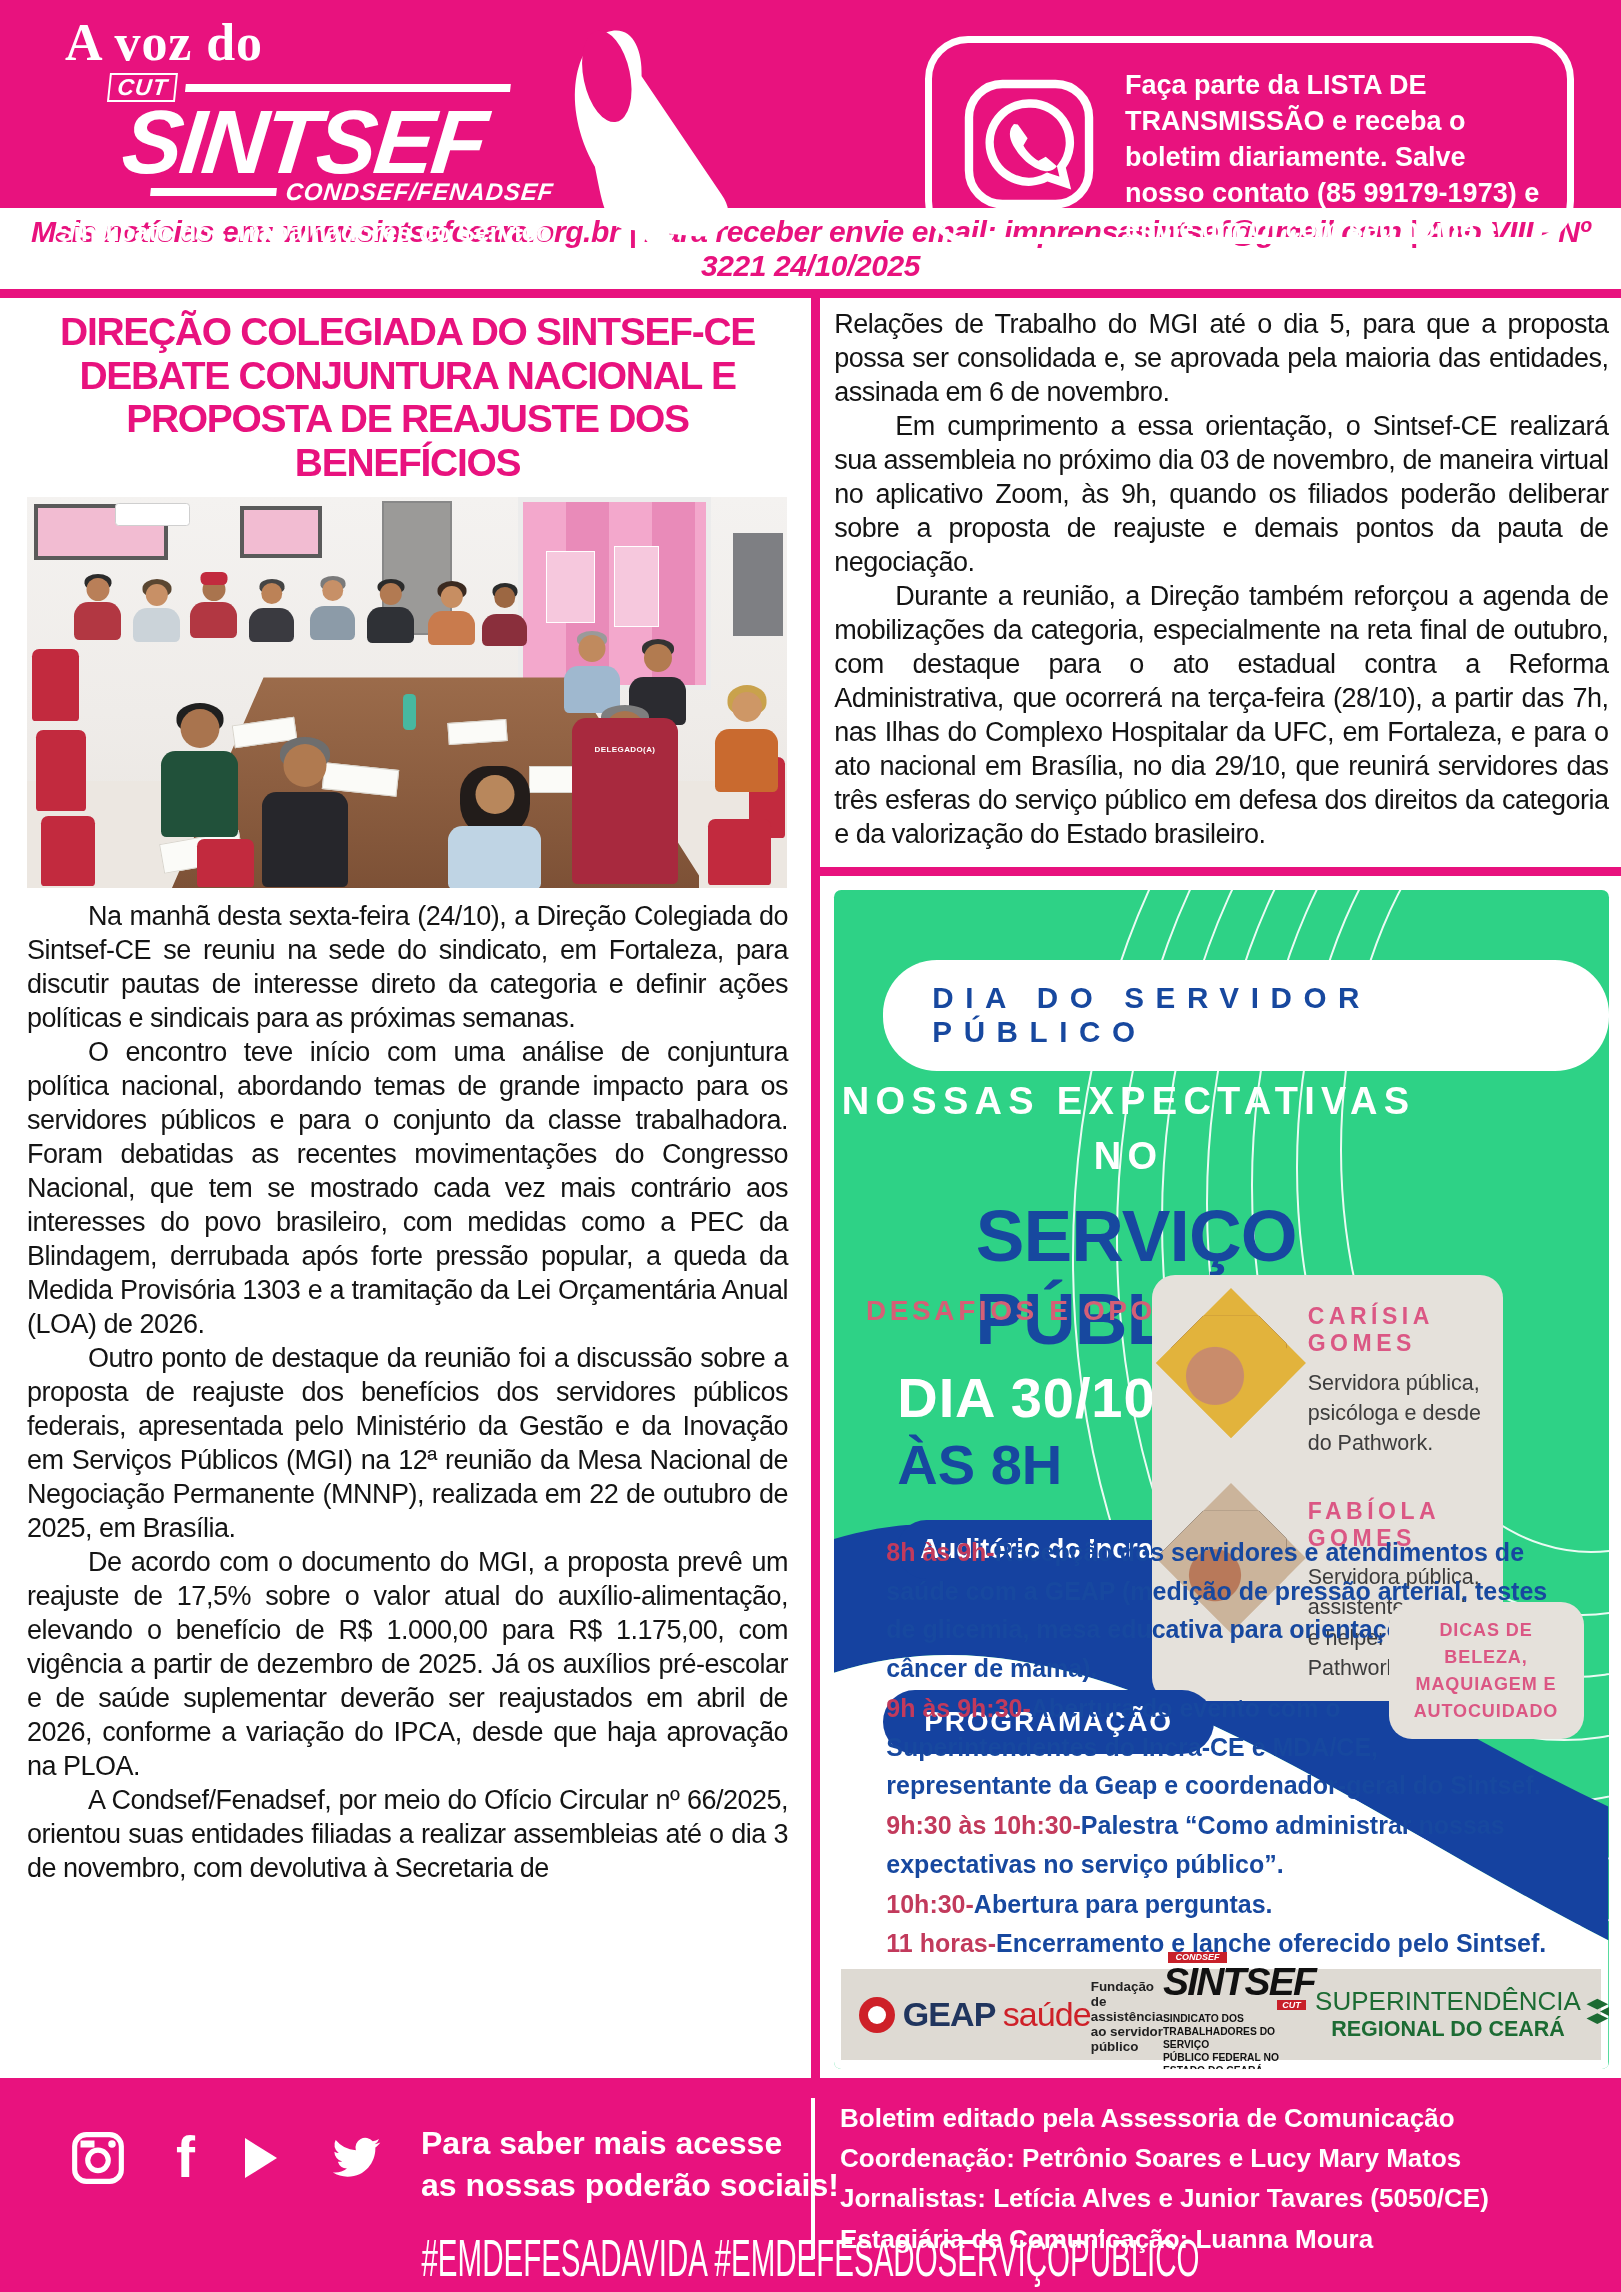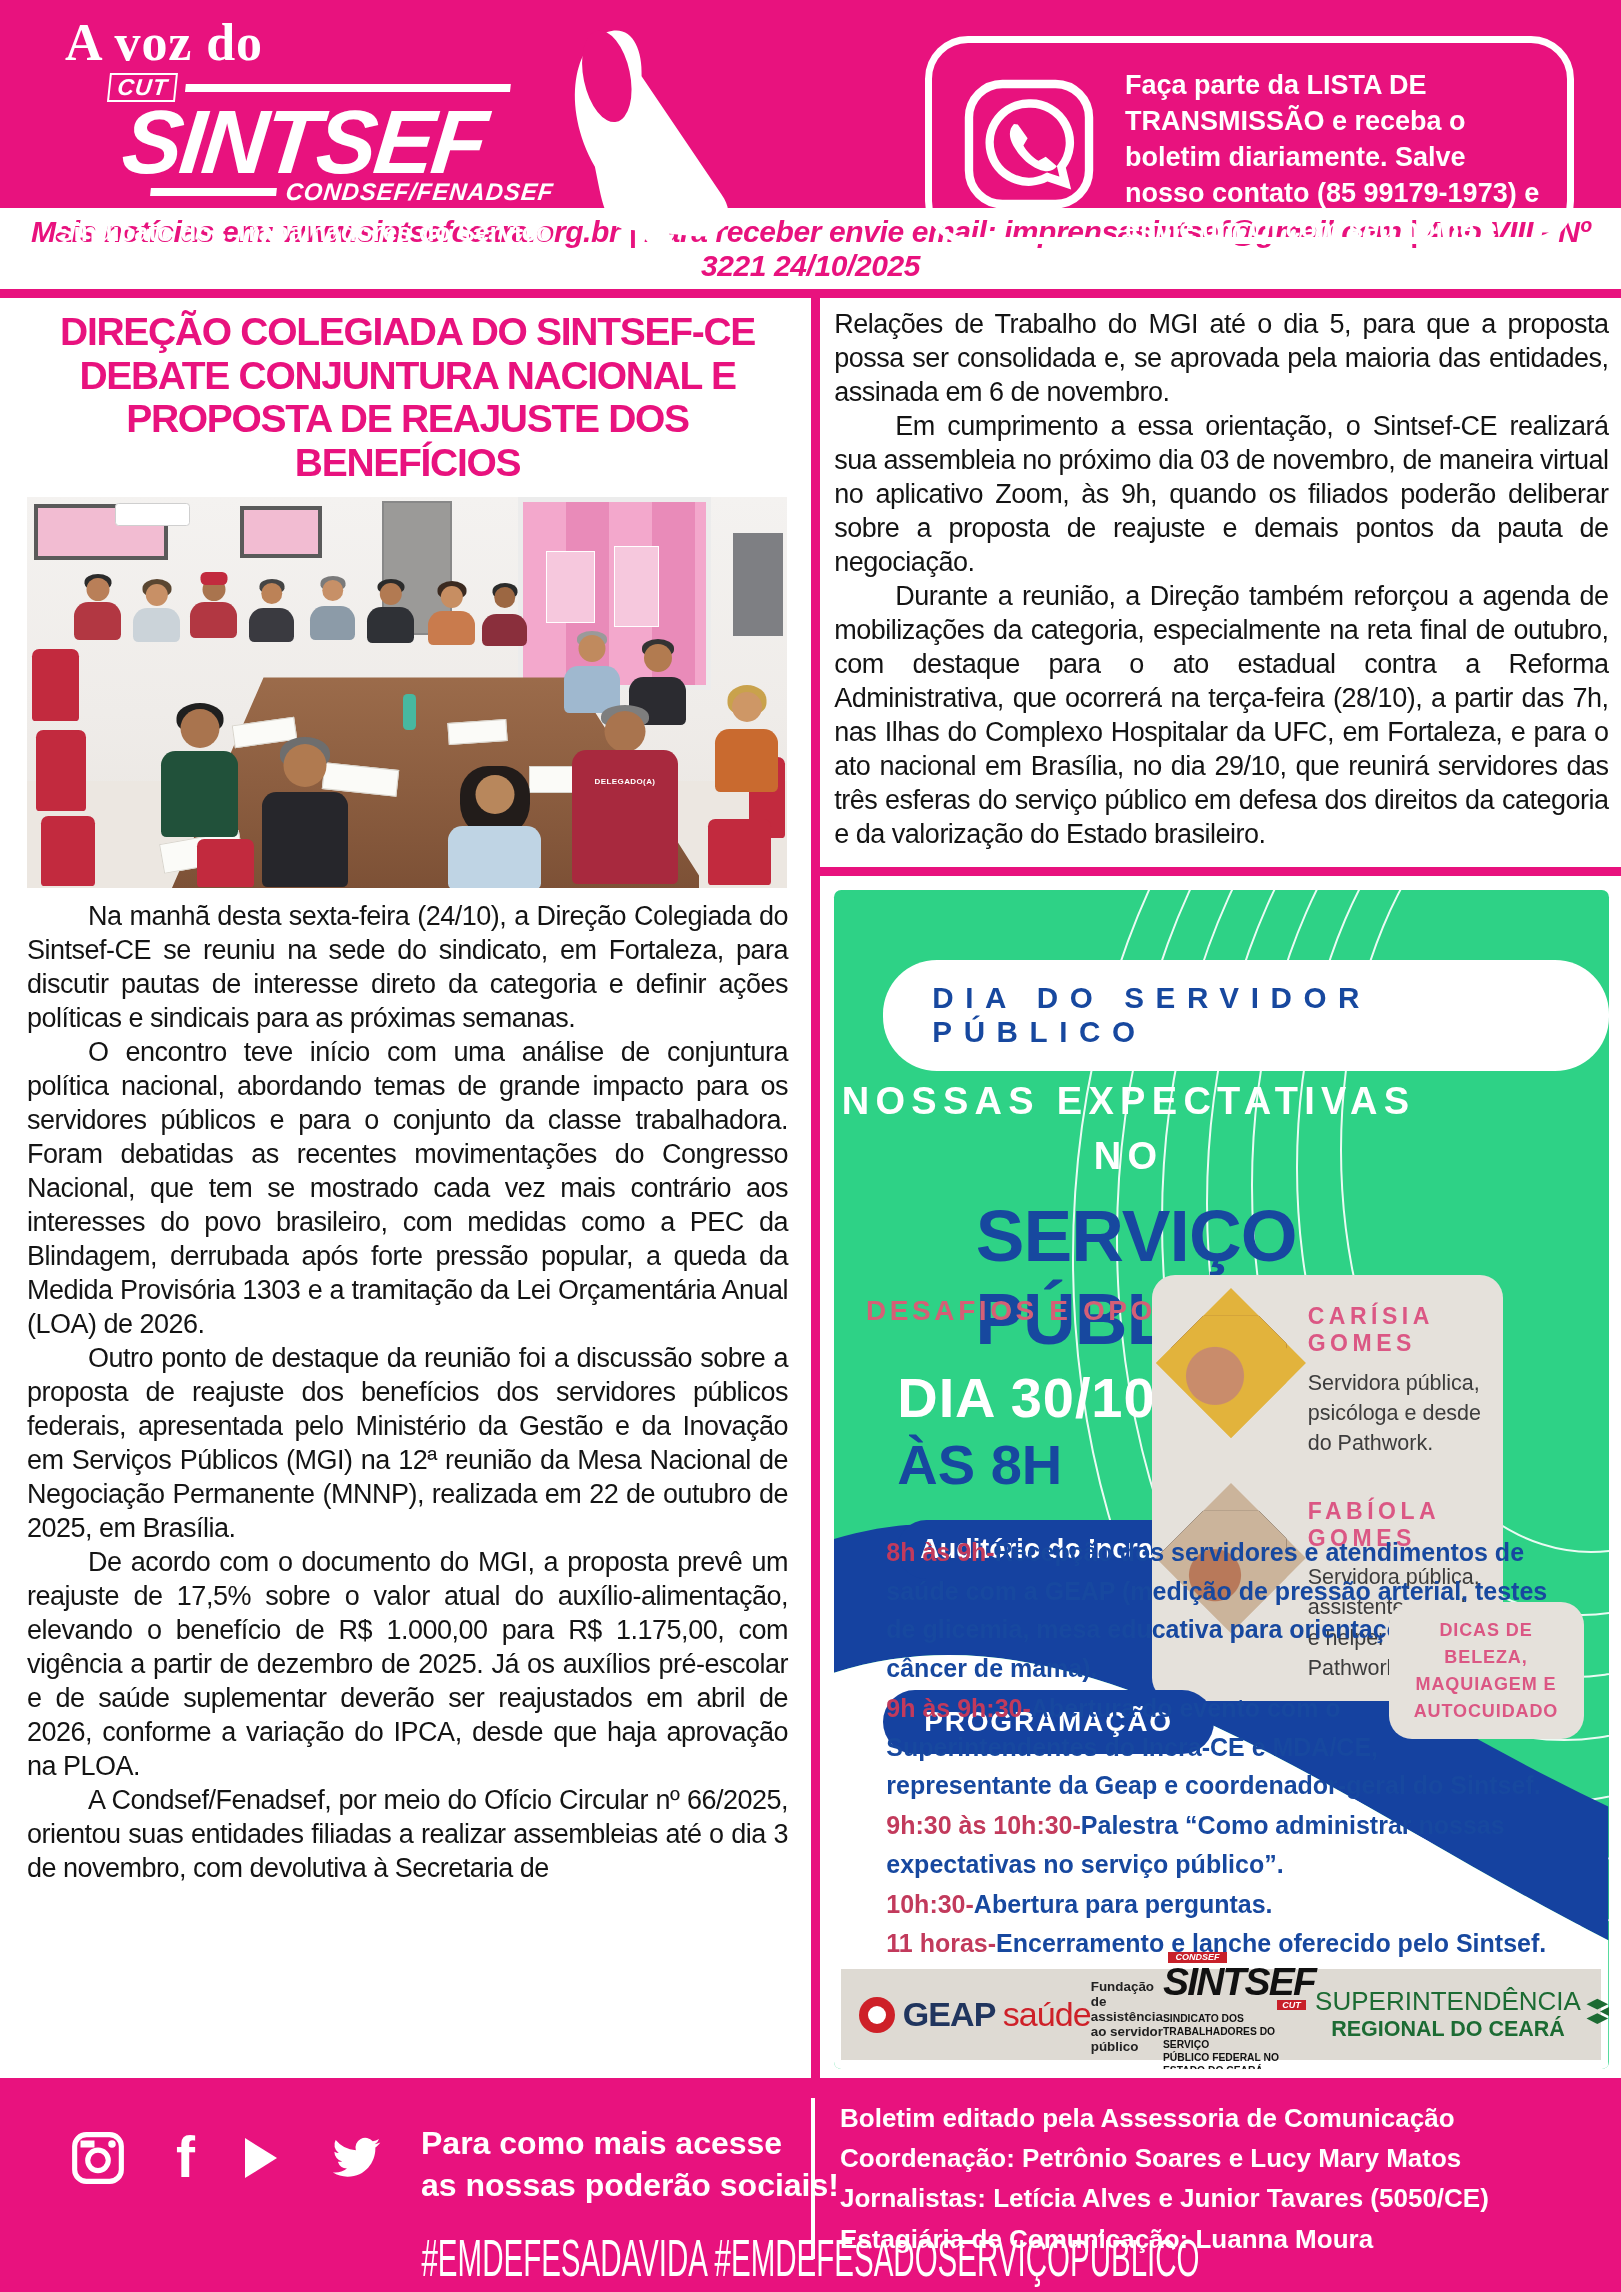--- a/index.html
+++ b/index.html
@@ -273,21 +273,21 @@
           <div class="torso" style="height:95px;background:#26262B;"></div>
           </div>
         <div class="person" style="left:421px;top:269px;width:93px;height:123px;">
           <div class="hair" style="top:0;width:70px;height:72px;background:#221C1A;border-radius:40% 40% 48% 48%;"></div>
           <div class="head" style="top:9px;width:39px;height:39px;background:#B8875C;"></div>
           <div class="torso" style="height:63px;background:#BFD4E4;"></div>
           </div>
         <div class="person" style="left:545px;top:208px;width:106px;height:179px;">
           <div class="hair" style="top:0;width:48px;height:23px;background:#7E7E7E;"></div>
           <div class="head" style="top:5.4px;width:41px;height:41px;background:#A9744E;"></div>
-          <div class="torso" style="height:134px;background:#A8293E;">
+          <div class="torso" style="height:166px;background:#A8293E;">
             <div class="shirt-text">DELEGADO(A)</div>
           </div>
           </div>
       </div>
 
       <div class="body-text">
         <p class="ind">Na manhã desta sexta-feira (24/10), a Direção Colegiada do Sintsef-CE se reuniu na sede do sindicato, em Fortaleza, para discutir pautas de interesse direto da categoria e definir ações políticas e sindicais para as próximas semanas.</p>
         <p class="ind">O encontro teve início com uma análise de conjuntura política nacional, abordando temas de grande impacto para os servidores públicos e para o conjunto da classe trabalhadora. Foram debatidas as recentes movimentações do Congresso Nacional, que tem se mostrado cada vez mais contrário aos interesses do povo brasileiro, com medidas como a PEC da Blindagem, derrubada após forte pressão popular, a queda da Medida Provisória 1303 e a tramitação da Lei Orçamentária Anual (LOA) de 2026.</p>
         <p class="ind">Outro ponto de destaque da reunião foi a discussão sobre a proposta de reajuste dos benefícios dos servidores públicos federais, apresentada pelo Ministério da Gestão e da Inovação em Serviços Públicos (MGI) na 12ª reunião da Mesa Nacional de Negociação Permanente (MNNP), realizada em 22 de outubro de 2025, em Brasília.</p>
         <p class="ind">De acordo com o documento do MGI, a proposta prevê um reajuste de 17,5% sobre o valor atual do auxílio-alimentação, elevando o benefício de R$ 1.000,00 para R$ 1.175,00, com vigência a partir de dezembro de 2025. Já os auxílios pré-escolar e de saúde suplementar deverão ser reajustados em abril de 2026, conforme a variação do IPCA, desde que haja aprovação na PLOA.</p>
@@ -414,21 +414,21 @@
         <rect x="4.5" y="4.5" width="6" height="3" fill="#fff"></rect>
         <circle cx="18" cy="6" r="1.6" fill="#fff"></circle>
       </svg>
       <div class="fb">f</div>
       <div class="yt-play"></div>
       <svg width="59" height="52" viewBox="0 0 24 24">
         <path fill="#fff" d="M23 4.9c-.8.4-1.7.7-2.6.8a4.6 4.6 0 0 0 2-2.5c-.9.5-1.9.9-2.9 1.1a4.5 4.5 0 0 0-7.8 4.1A12.8 12.8 0 0 1 2.4 3.7a4.5 4.5 0 0 0 1.4 6 4.4 4.4 0 0 1-2-.6v.1a4.5 4.5 0 0 0 3.6 4.4c-.7.2-1.4.2-2 .1a4.5 4.5 0 0 0 4.2 3.1A9 9 0 0 1 1 18.6a12.7 12.7 0 0 0 6.9 2c8.3 0 12.8-6.9 12.8-12.8v-.6c.9-.6 1.6-1.4 2.3-2.3z"></path>
       </svg>
     </div>
     <div class="prompt">
-      <div>Para como mais acesse</div>
+      <div>Para saber mais acesse</div>
       <div>as nossas poderão sociais!</div>
     </div>
     <div class="credits">
       <div>Boletim editado pela Assessoria de Comunicação</div>
       <div>Coordenação: Petrônio Soares e Lucy Mary Matos</div>
       <div>Jornalistas: Letícia Alves e Junior Tavares (5050/CE)</div>
       <div>Estagiária de Comunicação: Luanna Moura</div>
     </div>
     <div class="hashtags">#EMDEFESADAVIDA #EMDEFESADOSERVIÇOPÚBLICO</div>
   </div>

